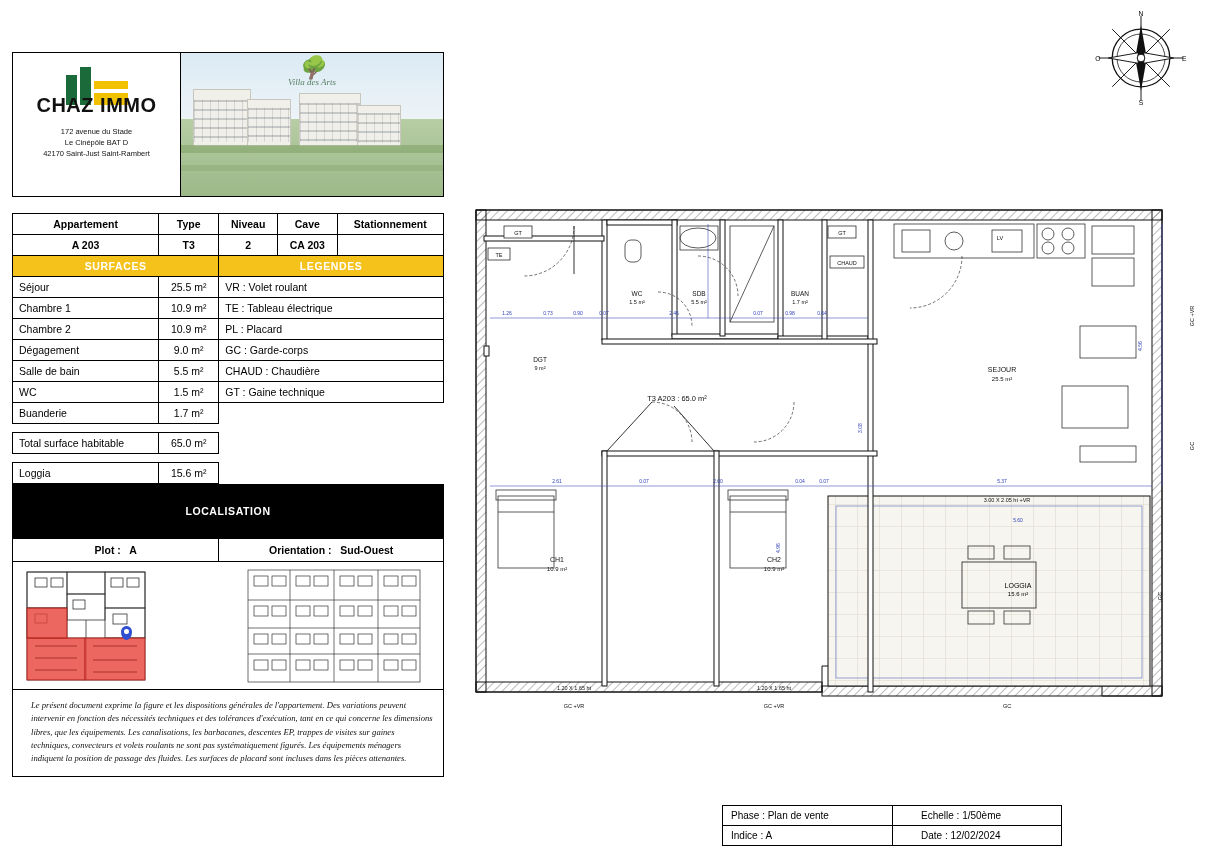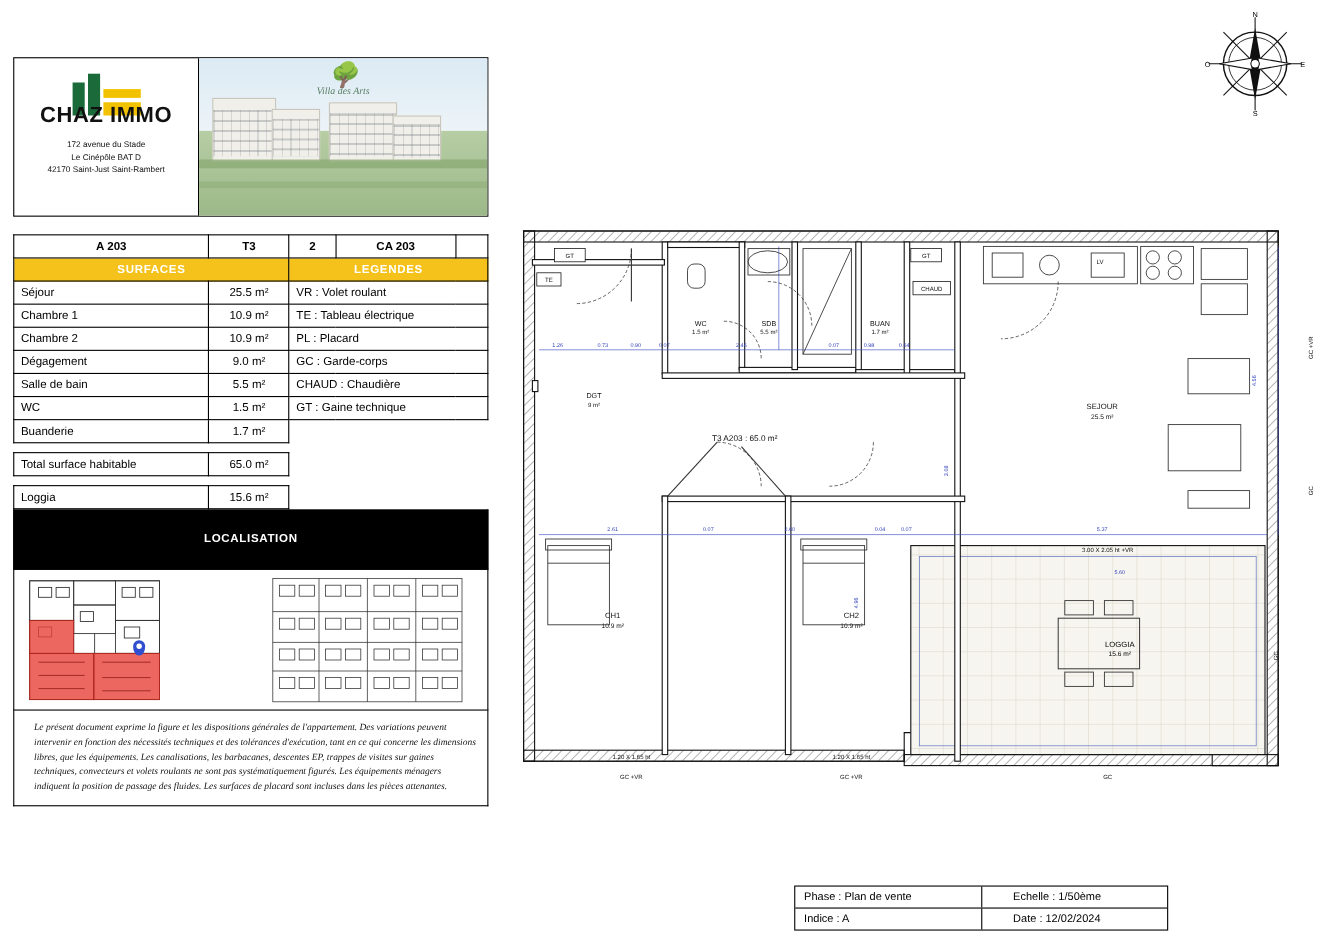--- a/index.html
+++ b/index.html
@@ -272,20 +272,27 @@
         <div class="hedge" style="left:0; top:112px; width:100%; height:6px; opacity:.5;"></div>
         <div class="tree-logo">
           <div class="tree-glyph">🌳</div>
           <div>Villa des Arts</div>
         </div>
       </div>
     </div>
 
     <table class="info">
       <tbody>
+          <tr>
+        <td class="hdr-cell">Appartement</td>
+        <td class="hdr-cell">Type</td>
+        <td class="hdr-cell">Niveau</td>
+        <td class="hdr-cell">Cave</td>
+        <td class="hdr-cell">Stationnement</td>
+      </tr>
       <tr>
         <td class="val-cell">A 203</td>
         <td class="val-cell">T3</td>
         <td class="val-cell">2</td>
         <td class="val-cell">CA 203</td>
         <td class="val-cell"></td>
       </tr>
 
       <tr>
         <td class="bar" colspan="2">SURFACES</td>
@@ -345,20 +352,32 @@
       <tr>
         <td class="surf-name">Loggia</td>
         <td class="surf-val">15.6 m²</td>
         <td class="nb" colspan="3"></td>
       </tr>
     </tbody>
       </table>
 
     <div class="loc-bar">LOCALISATION</div>
 
+    <div class="loc-row">
+      <div class="loc-left">
+        <span>Plot :</span>
+        &nbsp;
+        <span>A</span>
+      </div>
+      <div class="loc-right">
+        <span>Orientation :</span>
+        &nbsp;
+        <span>Sud-Ouest</span>
+      </div>
+    </div>
 
     <div class="miniplans">
       <div class="mini left">
         <svg width="216" height="128" viewBox="0 0 216 128">
           <g stroke="#333" stroke-width="0.8" fill="none">
             <rect x="14" y="10" width="118" height="108"></rect>
             <rect x="14" y="10" width="40" height="36"></rect>
             <rect x="54" y="10" width="38" height="22"></rect>
             <rect x="92" y="10" width="40" height="36"></rect>
             <rect x="54" y="32" width="38" height="26"></rect>

